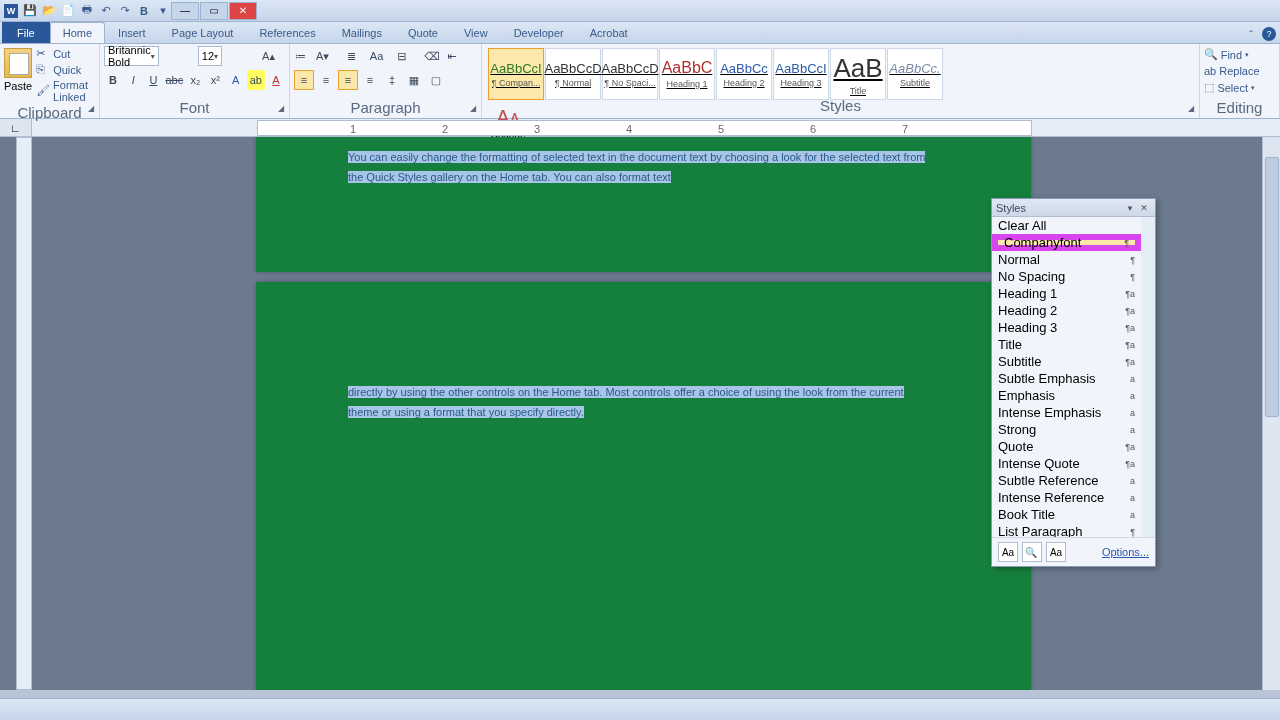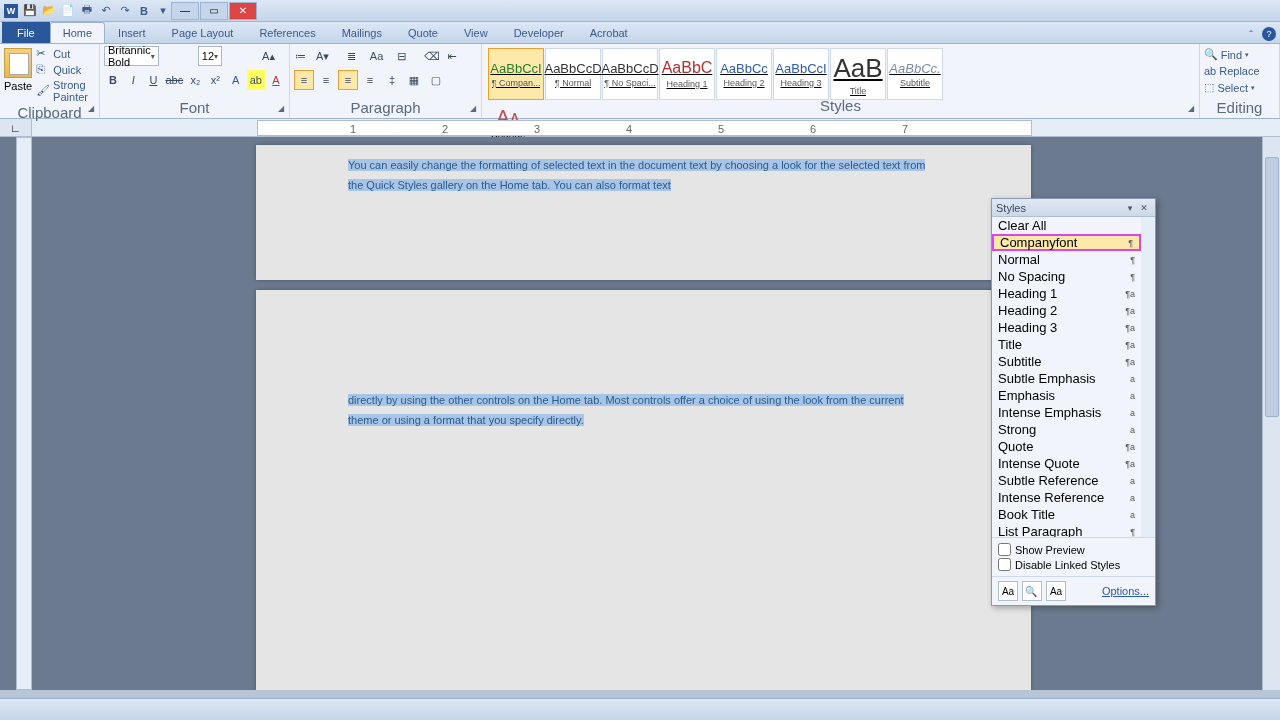--- a/index.html
+++ b/index.html
@@ -60,39 +60,39 @@
 
 
 .ruler-bar { height: 18px; background: #e5edf7; border-bottom: 1px solid #b0bcd0; display: flex; align-items: center; }
 .ruler-left { width: 32px; background: #dce5f0; height: 100%; border-right: 1px solid #b0bcd0; display: flex; align-items: center; justify-content: center; }
 .ruler { margin-left: 225px; width: 775px; height: 16px; background: #fff; border: 1px solid #b0bcd0; position: relative; font-size: 8px; color: #666; }
 .ruler-tick { position: absolute; top: 2px; }
 
 
 .doc-area { position: absolute; top: 137px; left: 0; right: 0; bottom: 30px; background: #6b7a8e; overflow: hidden; }
 .vruler { position: absolute; left: 16px; top: 0; width: 16px; bottom: 0; background: #e5edf7; border: 1px solid #b0bcd0; }
-.page { position: absolute; left: 256px; width: 775px; background: #e5e5e5; box-shadow: 0 0 4px rgba(0,0,0,0.3); margin-top: 8px; }
+.page { position: absolute; left: 256px; width: 775px; background: #15803d; box-shadow: 0 0 4px rgba(0,0,0,0.3); }
 .page1 { top: 0; height: 135px; }
 .page2 { top: 145px; height: 500px; }
 .doc-text { font-family: "Georgia", serif; font-size: 14px; color: #2a5a8a; line-height: 1.4; }
 .sel { background: #a8c5e8; }
 .p1-text { position: absolute; top: 10px; left: 92px; right: 100px; }
 .p2-text { position: absolute; top: 100px; left: 92px; right: 100px; }
 .vscroll { position: absolute; right: 0; top: 0; bottom: 0; width: 18px; background: #dce5f0; border-left: 1px solid #b0bcd0; }
 .vscroll-thumb { position: absolute; top: 20px; width: 14px; left: 2px; height: 260px; background: #c0cde0; border: 1px solid #9db3d0; border-radius: 2px; }
 
 
 .styles-pane { position: absolute; left: 991px; top: 198px; width: 165px; background: #f1f5fb; border: 1px solid #8a9ab5; box-shadow: 2px 2px 6px rgba(0,0,0,0.3); }
 .sp-title { height: 18px; background: linear-gradient(#e0e8f3, #cdd8e8); display: flex; align-items: center; padding: 0 4px; border-bottom: 1px solid #b0bcd0; }
 .sp-title-text { flex: 1; font-size: 11px; color: #3a4a60; }
 .sp-title .tb { width: 14px; cursor: pointer; text-align: center; font-size: 9px; color: #555; }
 .sp-list { max-height: 320px; overflow: hidden; position: relative; padding-right: 14px; }
 .sp-scrollbar { position: absolute; right: 0; top: 0; bottom: 0; width: 14px; background: #e5edf7; }
 .sp-item { display: flex; align-items: center; padding: 2px 6px; cursor: pointer; height: 17px; }
-.sp-item.sel { border: 2px solid #d946ef; background: #fce8a8; }
+.sp-item.sel { border: 6px solid #d946ef; background: #fce8a8; }
 .sp-item-label { flex: 1; font-size: 13px; }
 .sp-item-mark { font-size: 9px; color: #555; }
 .sp-footer { border-top: 1px solid #cdd8e8; padding: 4px 6px; }
 .sp-check { display: flex; align-items: center; gap: 4px; padding: 1px 0; font-size: 11px; cursor: pointer; }
 .sp-bottom { display: flex; align-items: center; gap: 4px; padding: 4px 6px; border-top: 1px solid #cdd8e8; }
 .sp-ico { width: 20px; height: 20px; border: 1px solid #b0bcd0; background: #fff; cursor: pointer; display: inline-flex; align-items: center; justify-content: center; font-size: 10px; }
 .sp-options { margin-left: auto; color: #2a5aaa; font-size: 11px; cursor: pointer; text-decoration: underline; }
 
 
 .statusbar { position: absolute; bottom: 0; left: 0; right: 0; height: 22px; background: linear-gradient(#dce7f5, #c5d5ea); border-top: 1px solid #9db3d0; }
@@ -150,21 +150,21 @@
         <div class="clip-row">
             <span class="ic">✂</span>
             <span>Cut</span>
           </div>
         <div class="clip-row">
             <span class="ic">⎘</span>
             <span>Quick</span>
           </div>
         <div class="clip-row">
             <span class="ic">🖌</span>
-            <span>Strong Painter</span>
+            <span>Format Linked</span>
           </div>
       </div>
     </div>
     <div class="rgroup-label">Clipboard</div>
     <div class="rgroup-dlg">◢</div>
   </div>
 
   <div class="rgroup font-grp">
     <div class="font-row1">
       <div class="combo" style="width:100px">
@@ -396,30 +396,20 @@
           <span class="sp-item-label">Book Title</span>
           <span class="sp-item-mark">a</span>
         </div>
         <div class="sp-item">
           <span class="sp-item-label">List Paragraph</span>
           <span class="sp-item-mark">¶</span>
         </div>
       </div>
     <div class="sp-scrollbar"></div>
   </div>
-  <div class="sp-footer">
-    <label class="sp-check">
-        <input type="checkbox" style="">
-        <span>Show Preview</span>
-      </label>
-    <label class="sp-check">
-        <input type="checkbox" style="">
-        <span>Disable Linked Styles</span>
-      </label>
-  </div>
   <div class="sp-bottom">
     <span class="sp-ico">Aa</span>
     <span class="sp-ico">🔍</span>
     <span class="sp-ico">Aa</span>
     <span class="sp-options">Options...</span>
   </div>
 </div>
 
 <div class="statusbar"></div>
 

